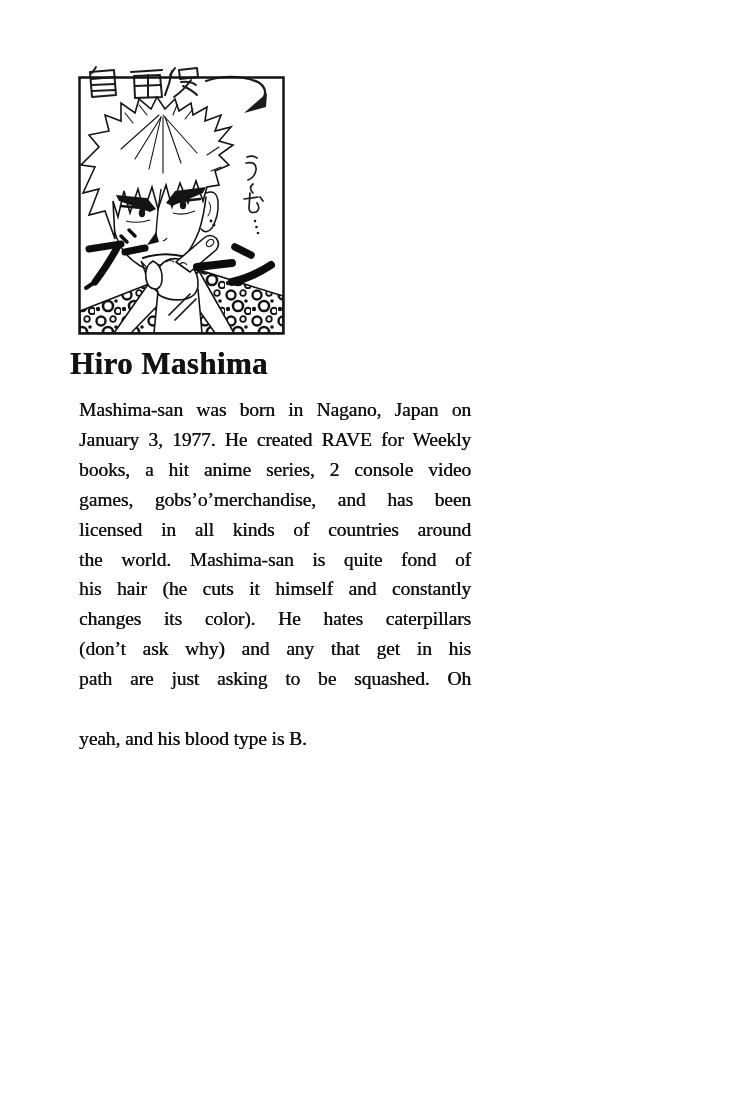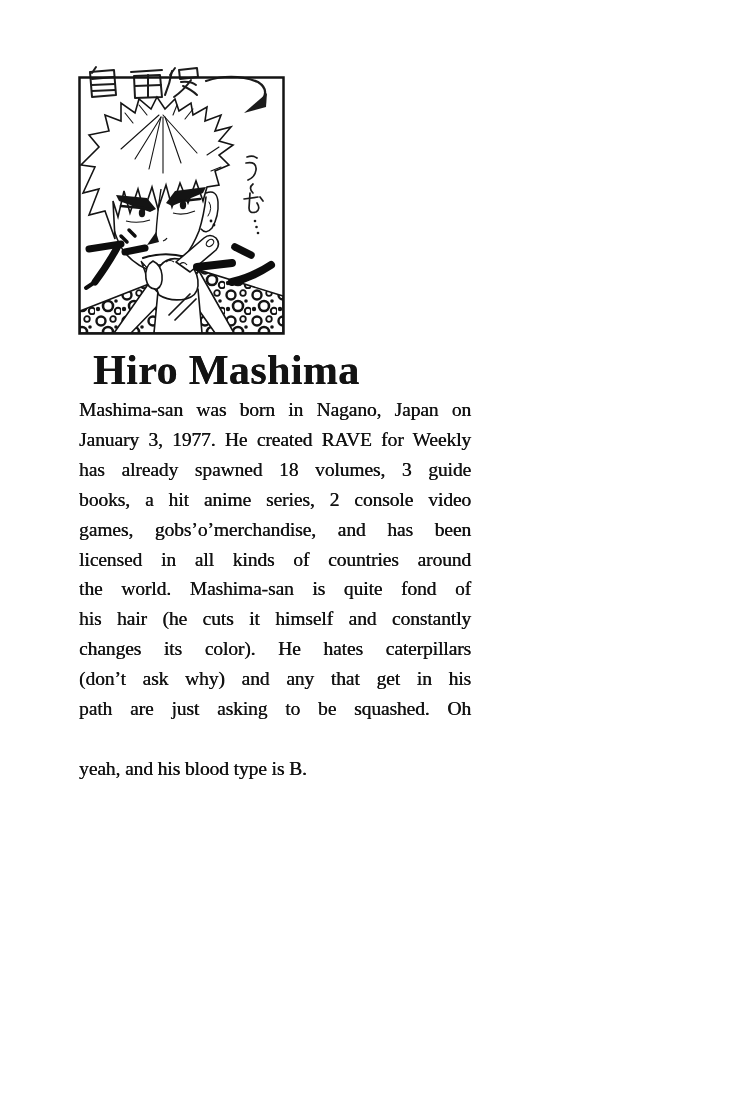--- a/index.html
+++ b/index.html
@@ -1,21 +1,21 @@
 <!DOCTYPE html>
 <html><head>
 <meta charset="utf-8">
 <style>
   html,body{margin:0;padding:0;background:#ffffff;}
   .page{position:relative;width:737px;height:1100px;background:#ffffff;overflow:hidden;
         font-family:"Liberation Serif",serif;color:#131313;}
   .portrait{position:absolute;left:69px;top:55px;width:225px;height:290px;margin:0;}
   .portrait svg{display:block;}
-  .heading{position:absolute;left:93px;top:346px;margin:0;
-           font-family:"Liberation Serif",serif;font-weight:700;font-size:42px;
+  .heading{position:absolute;left:70px;top:346px;margin:0;
+           font-family:"Liberation Serif",serif;font-weight:700;font-size:31px;
            letter-spacing:0.4px;color:#131313;text-shadow:0.3px 0 0 #131313;}
   .bio{position:absolute;left:79px;top:395px;width:392px;}
   .bio-line{font-size:19.5px;line-height:29.9px;letter-spacing:-0.1px;
             text-align:justify;text-align-last:justify;white-space:nowrap;
             text-shadow:0.35px 0 0 #131313;}
   .bio-line:last-child{text-align-last:left;margin-top:30px;}
 </style>
 </head>
 <body>
 
@@ -161,21 +161,20 @@
 
       <rect x="10.5" y="22.5" width="204" height="256" fill="none" stroke="#141414" stroke-width="2.5"></rect>
     </svg>
   </figure>
 
   <h1 class="heading">Hiro Mashima</h1>
 
   <div class="bio">
       <div class="bio-line">Mashima-san was born in Nagano, Japan on</div>
       <div class="bio-line">January 3, 1977. He created RAVE for Weekly</div>
-      <div class="bio-line">has already spawned 18 volumes, 3 guide</div>
       <div class="bio-line">books, a hit anime series, 2 console video</div>
       <div class="bio-line">games, gobs’o’merchandise, and has been</div>
       <div class="bio-line">licensed in all kinds of countries around</div>
       <div class="bio-line">the world. Mashima-san is quite fond of</div>
       <div class="bio-line">his hair (he cuts it himself and constantly</div>
       <div class="bio-line">changes its color). He hates caterpillars</div>
       <div class="bio-line">(don’t ask why) and any that get in his</div>
       <div class="bio-line">path are just asking to be squashed. Oh</div>
       <div class="bio-line">yeah, and his blood type is B.</div>
     </div>

